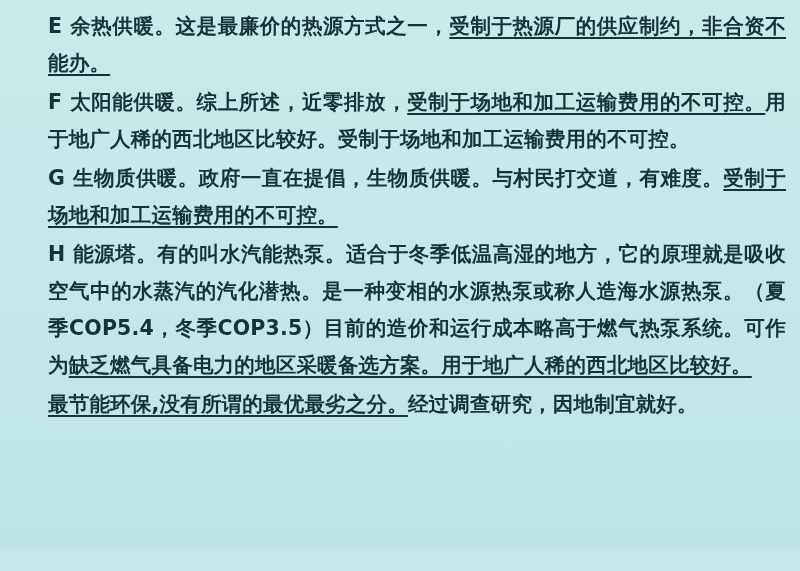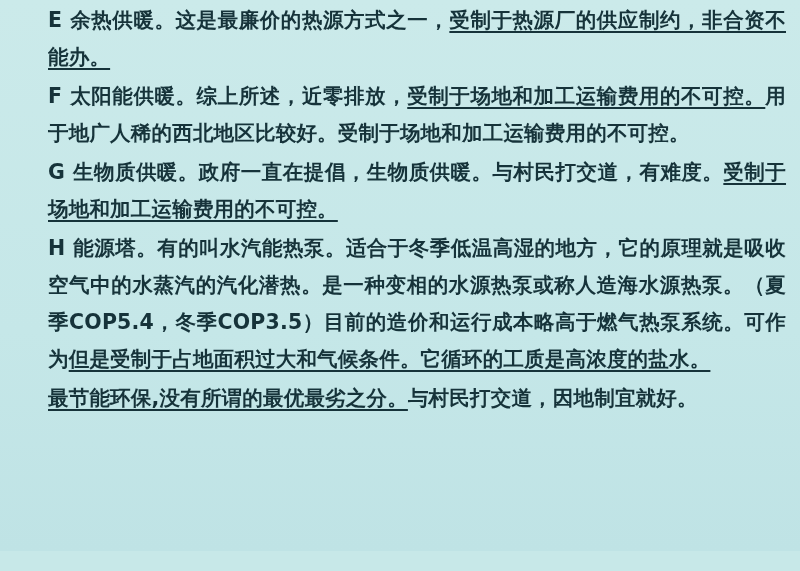--- a/index.html
+++ b/index.html
@@ -13,21 +13,21 @@
     font-family: "DejaVu Sans", "Liberation Sans", sans-serif;
     color: #16333a;
     overflow: hidden;
   }
   .page {
     position: relative;
     width: 800px;
     height: 551px;
     background: linear-gradient(to bottom, #cbeaea 0%, #c5e7e8 60%, #bfe3e5 100%);
     box-sizing: border-box;
-    padding: 2px 14px 0 14px;
+    padding: 8px 14px 0 14px;
   }
   .para {
     font-size: 20.5px;
     line-height: 37px;
     letter-spacing: 0.2px;
     text-align: justify;
     text-justify: inter-character;
     margin: 0 0 0 0;
     color: #16333a;
     font-weight: 600;
@@ -67,20 +67,20 @@
     <span>太阳能供暖。综上所述，近零排放，</span><span class="u">受制于场地和加工运输费用的不可控。</span><span>用于地广人稀的西北地区比较好。受制于场地和加工运输费用的不可控。</span>
   </p>
 
   <p class="para indent">
     <span class="tag">G</span>
     <span>生物质供暖。政府一直在提倡，生物质供暖。与村民打交道，有难度。</span><span class="u">受制于场地和加工运输费用的不可控。</span>
   </p>
 
   <p class="para indent">
     <span class="tag">H</span>
-    <span>能源塔。有的叫水汽能热泵。适合于冬季低温高湿的地方，它的原理就是吸收空气中的水蒸汽的汽化潜热。是一种变相的水源热泵或称人造海水源热泵。（夏季COP5.4，冬季COP3.5）目前的造价和运行成本略高于燃气热泵系统。可作为</span><span class="u">但是受制于占地面积过大和气候条件。它循环的工质是高浓度的盐水。</span>
+    <span>能源塔。有的叫水汽能热泵。适合于冬季低温高湿的地方，它的原理就是吸收空气中的水蒸汽的汽化潜热。是一种变相的水源热泵或称人造海水源热泵。（夏季COP5.4，冬季COP3.5）目前的造价和运行成本略高于燃气热泵系统。可作为</span><span class="u">缺乏燃气具备电力的地区采暖备选方案。用于地广人稀的西北地区比较好。</span>
   </p>
 
   <p class="para indent summary">
-    <span class="u">最节能环保,没有所谓的最优最劣之分。</span><span>与村民打交道，因地制宜就好。</span>
+    <span class="u">最节能环保,没有所谓的最优最劣之分。</span><span>经过调查研究，因地制宜就好。</span>
   </p>
 
 </div>
 
 </body></html>

